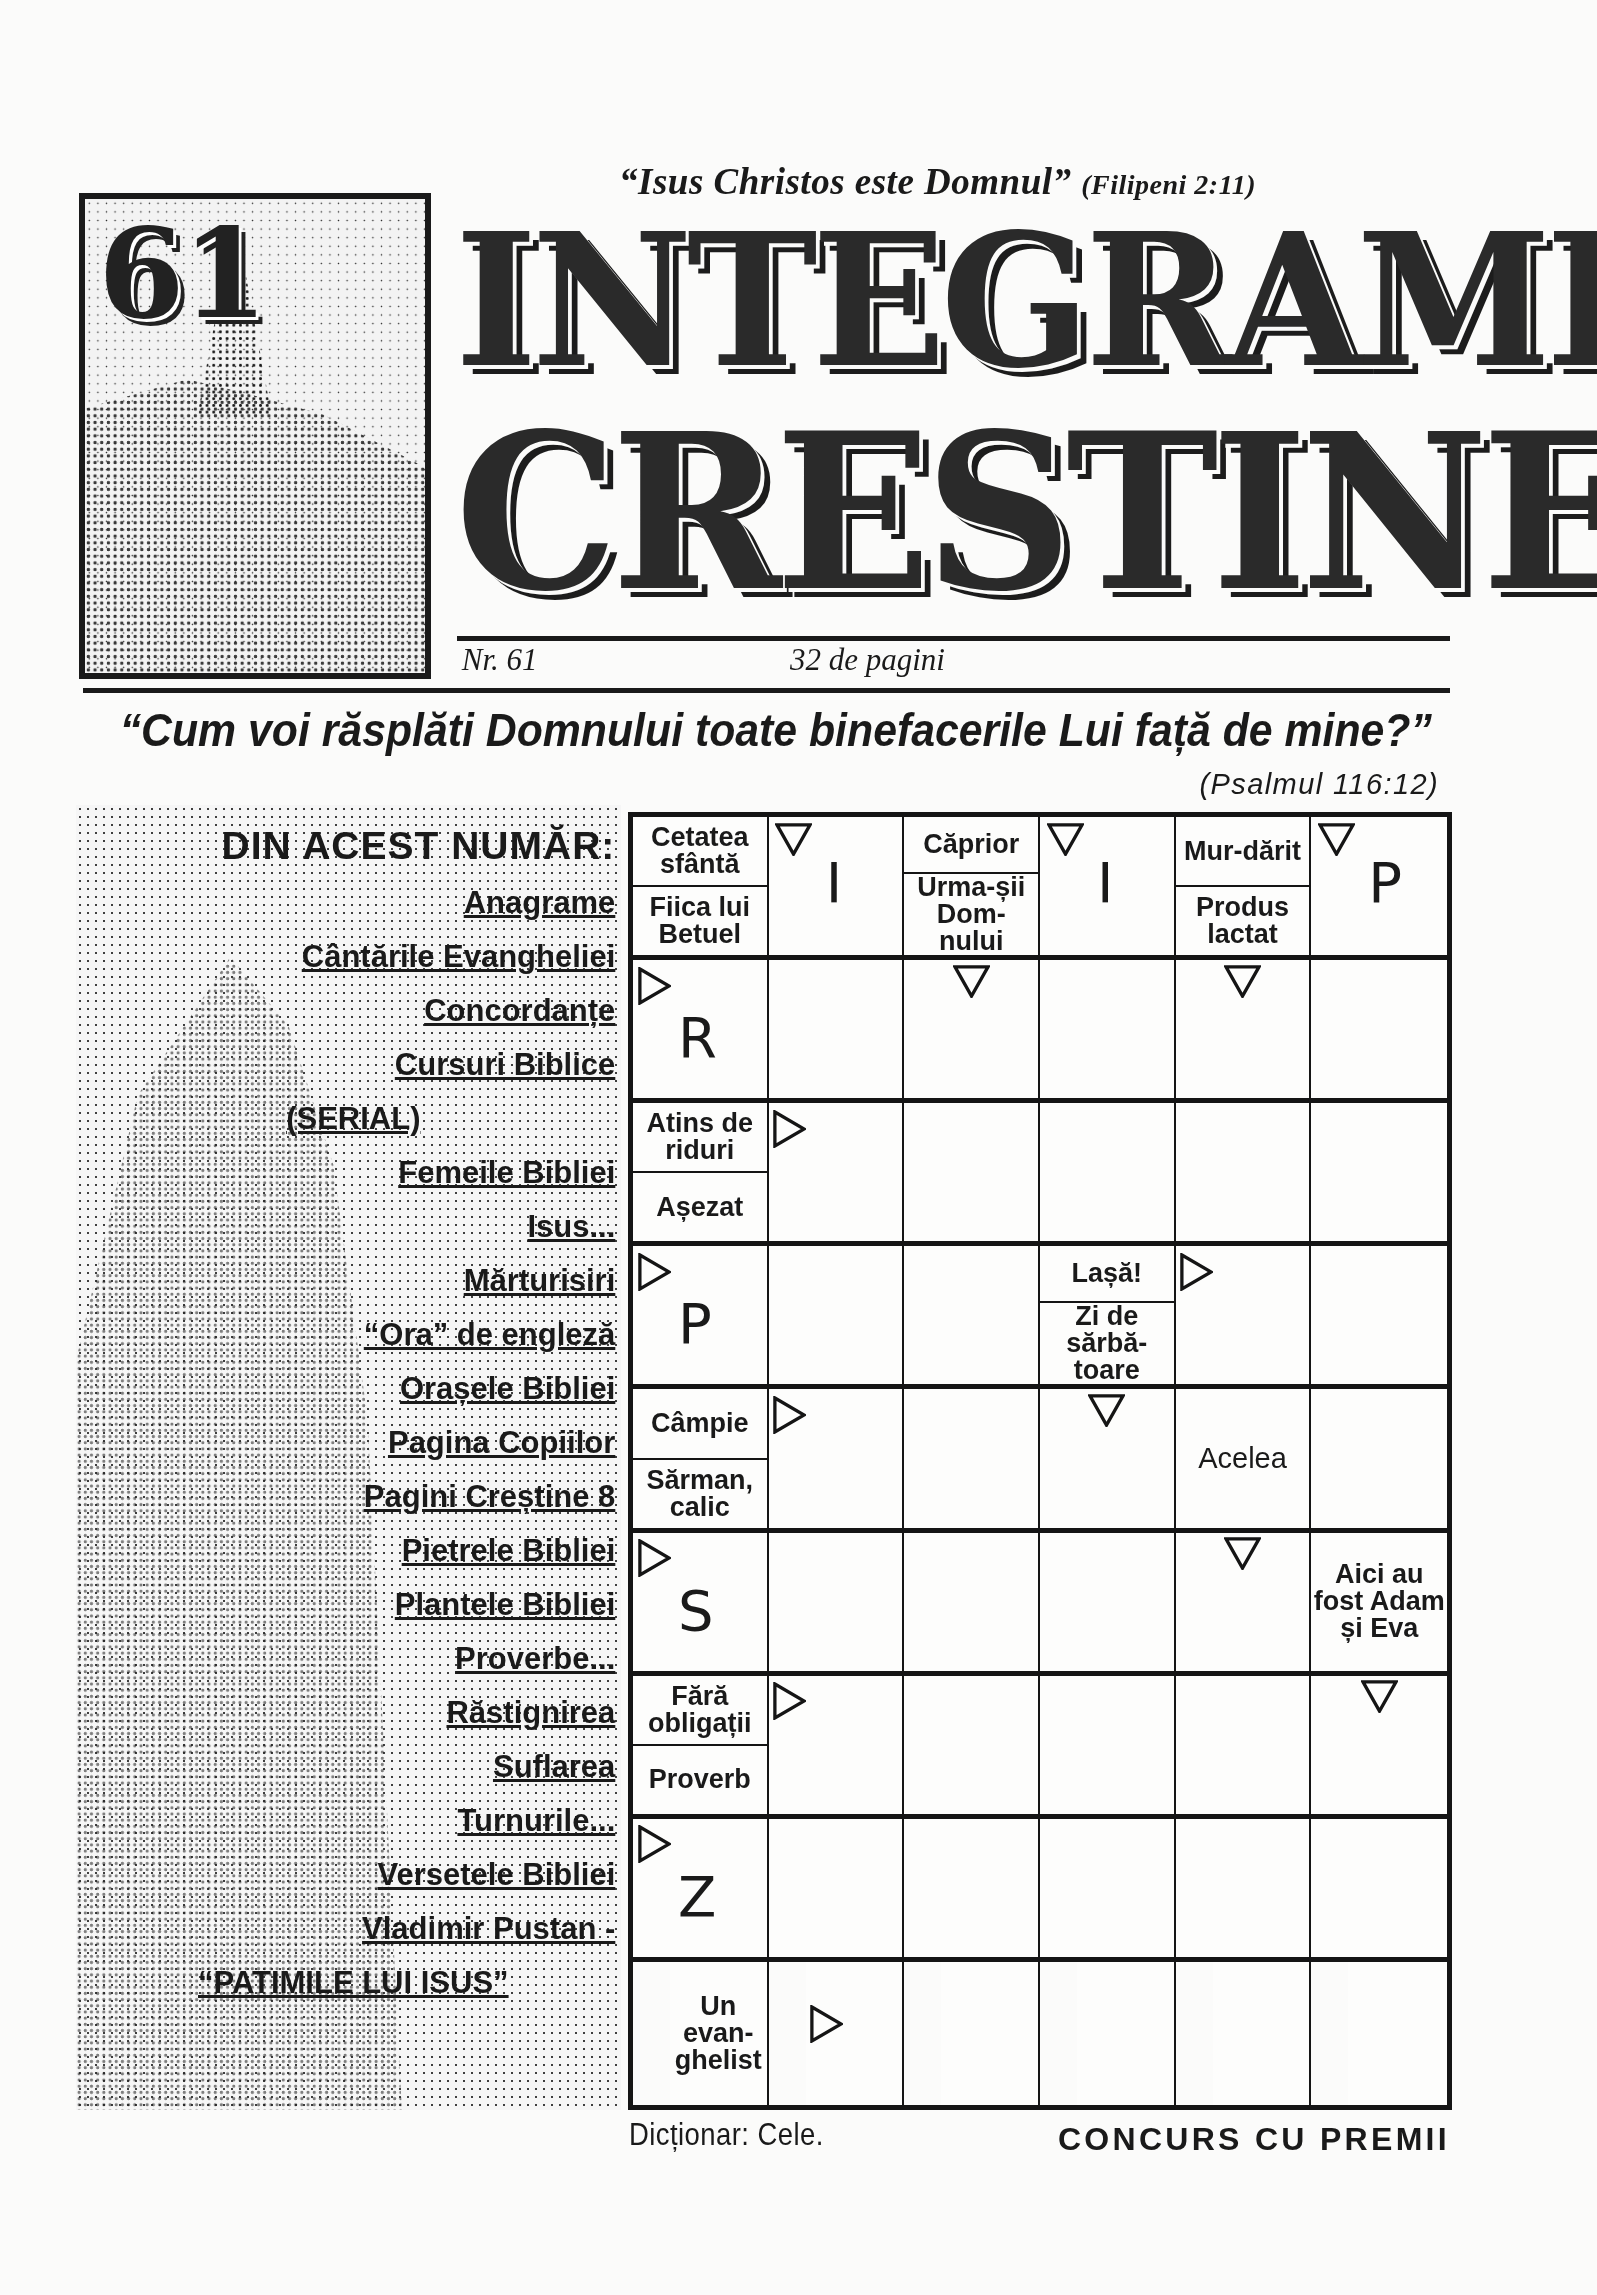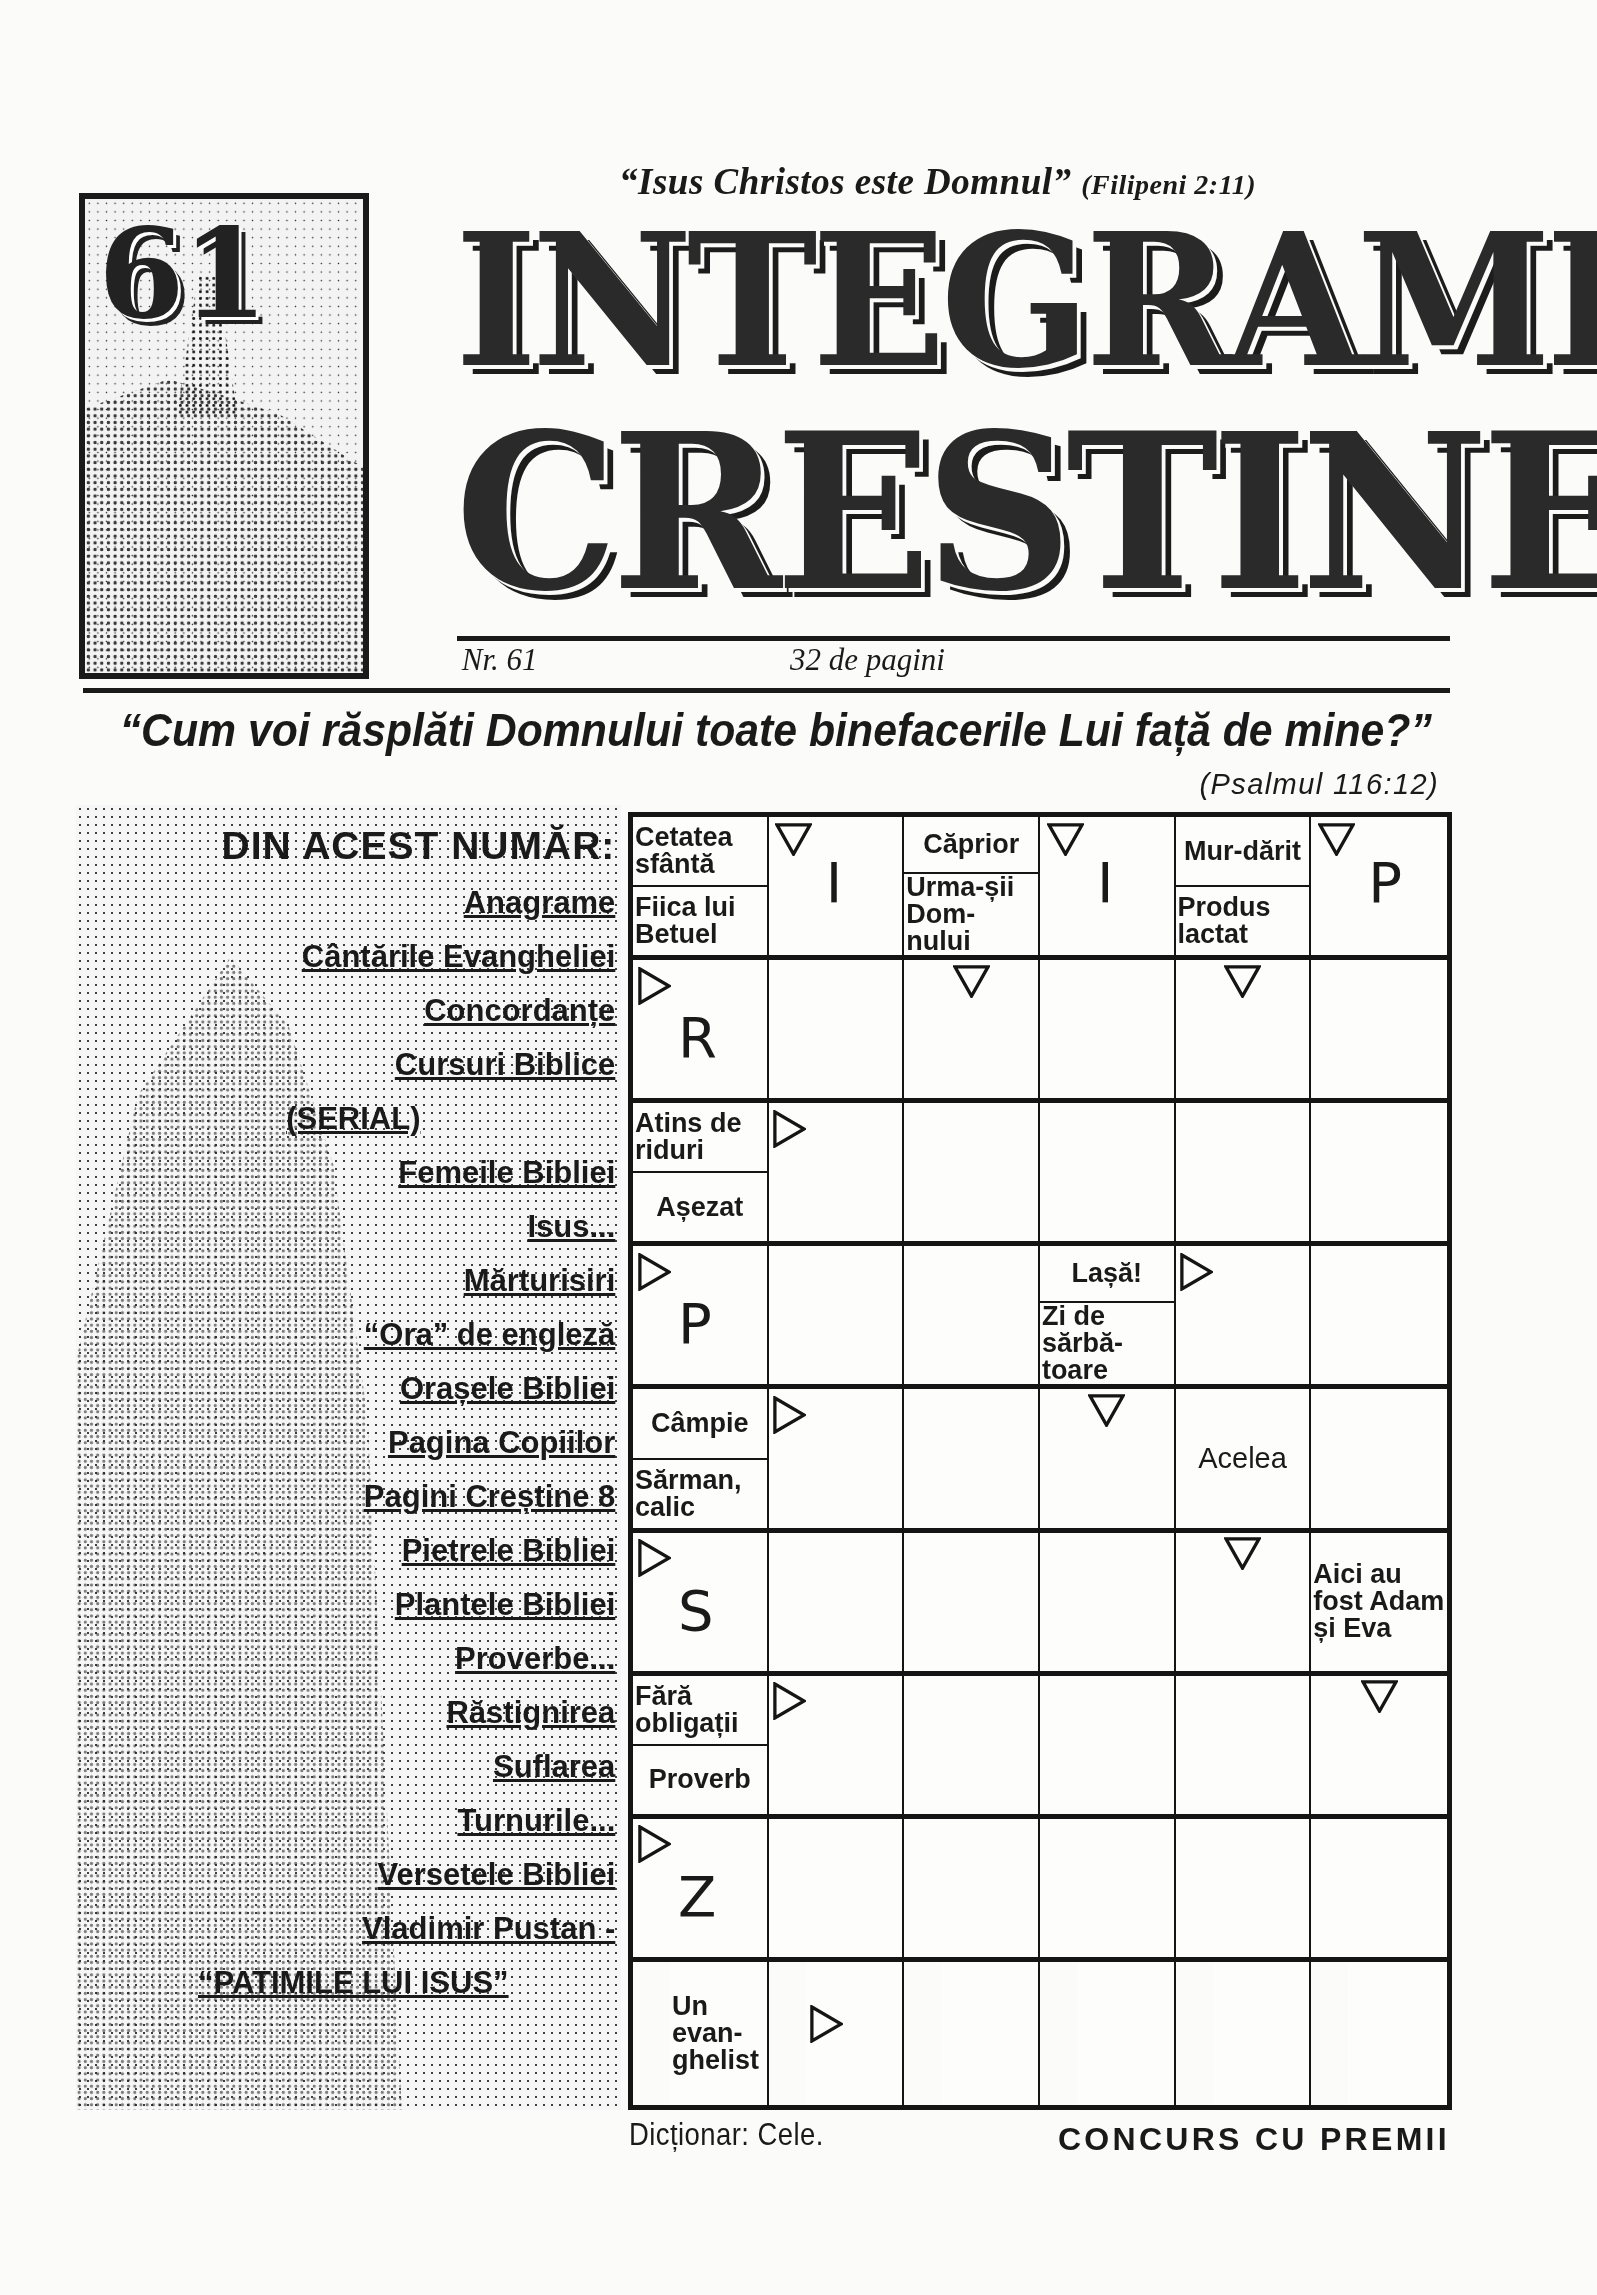--- a/index.html
+++ b/index.html
@@ -13,21 +13,21 @@
   
   .top-quote {
     left:619px; top:160px; width:831px; text-align:left;
     font-family:"Liberation Serif", serif; font-style:italic; font-weight:bold;
     font-size:37px; letter-spacing:0.5px; white-space:nowrap;
   }
   .top-quote .ref { font-size:28px; font-weight:bold; }
 
   
   .photo-box {
-    left:79px; top:193px; width:290px; height:486px;
+    left:79px; top:193px; width:352px; height:486px;
     border:6.7px solid #1a1a1a; box-sizing:border-box; overflow:hidden;
     background-color:#f3f3f3;
     background-image:radial-gradient(#2a2a2a 0.8px, transparent 1px);
     background-size:8.6px 8.6px;
   }
   .photo-dark {
     position:absolute; left:0; right:0; bottom:0; height:62%;
     background-image:radial-gradient(#1a1a1a 1.5px, transparent 2px);
     background-size:6.7px 6.7px;
     clip-path:polygon(0 10%, 30% 0, 48% 5%, 70% 12%, 100% 30%, 100% 100%, 0 100%);
@@ -108,21 +108,21 @@
     grid-template-rows:repeat(9, 1fr);
   }
   .cell {
     position:relative; border-right:2.4px solid #151515; border-bottom:5.7px solid #151515;
     box-sizing:border-box; background:#fdfdfc;
   }
   .cell.lastcol { border-right:none; }
   .cell.lastrow { border-bottom:none;margin-left:37px; }
   .clue-stack { display:flex; flex-direction:column; height:100%; }
   .clue {
-    flex:1; display:flex; align-items:center; justify-content:center; 
+    flex:1; display:flex; align-items:center; justify-content:center; text-align:center;
     font-weight:bold; font-size:27px; line-height:27px; padding:0 1.9px;
   }
   .clue + .clue { border-top:2.4px solid #151515; }
   .clue.plain { font-weight:normal; font-size:29px; }
   .letter {
     position:absolute; font-family:"DejaVu Sans", sans-serif; font-weight:normal;
     font-size:56px; line-height:1;
   }
   .arrow { position:absolute; width:33px; height:38px; }
   .arrow svg { width:100%; height:100%; display:block; }

